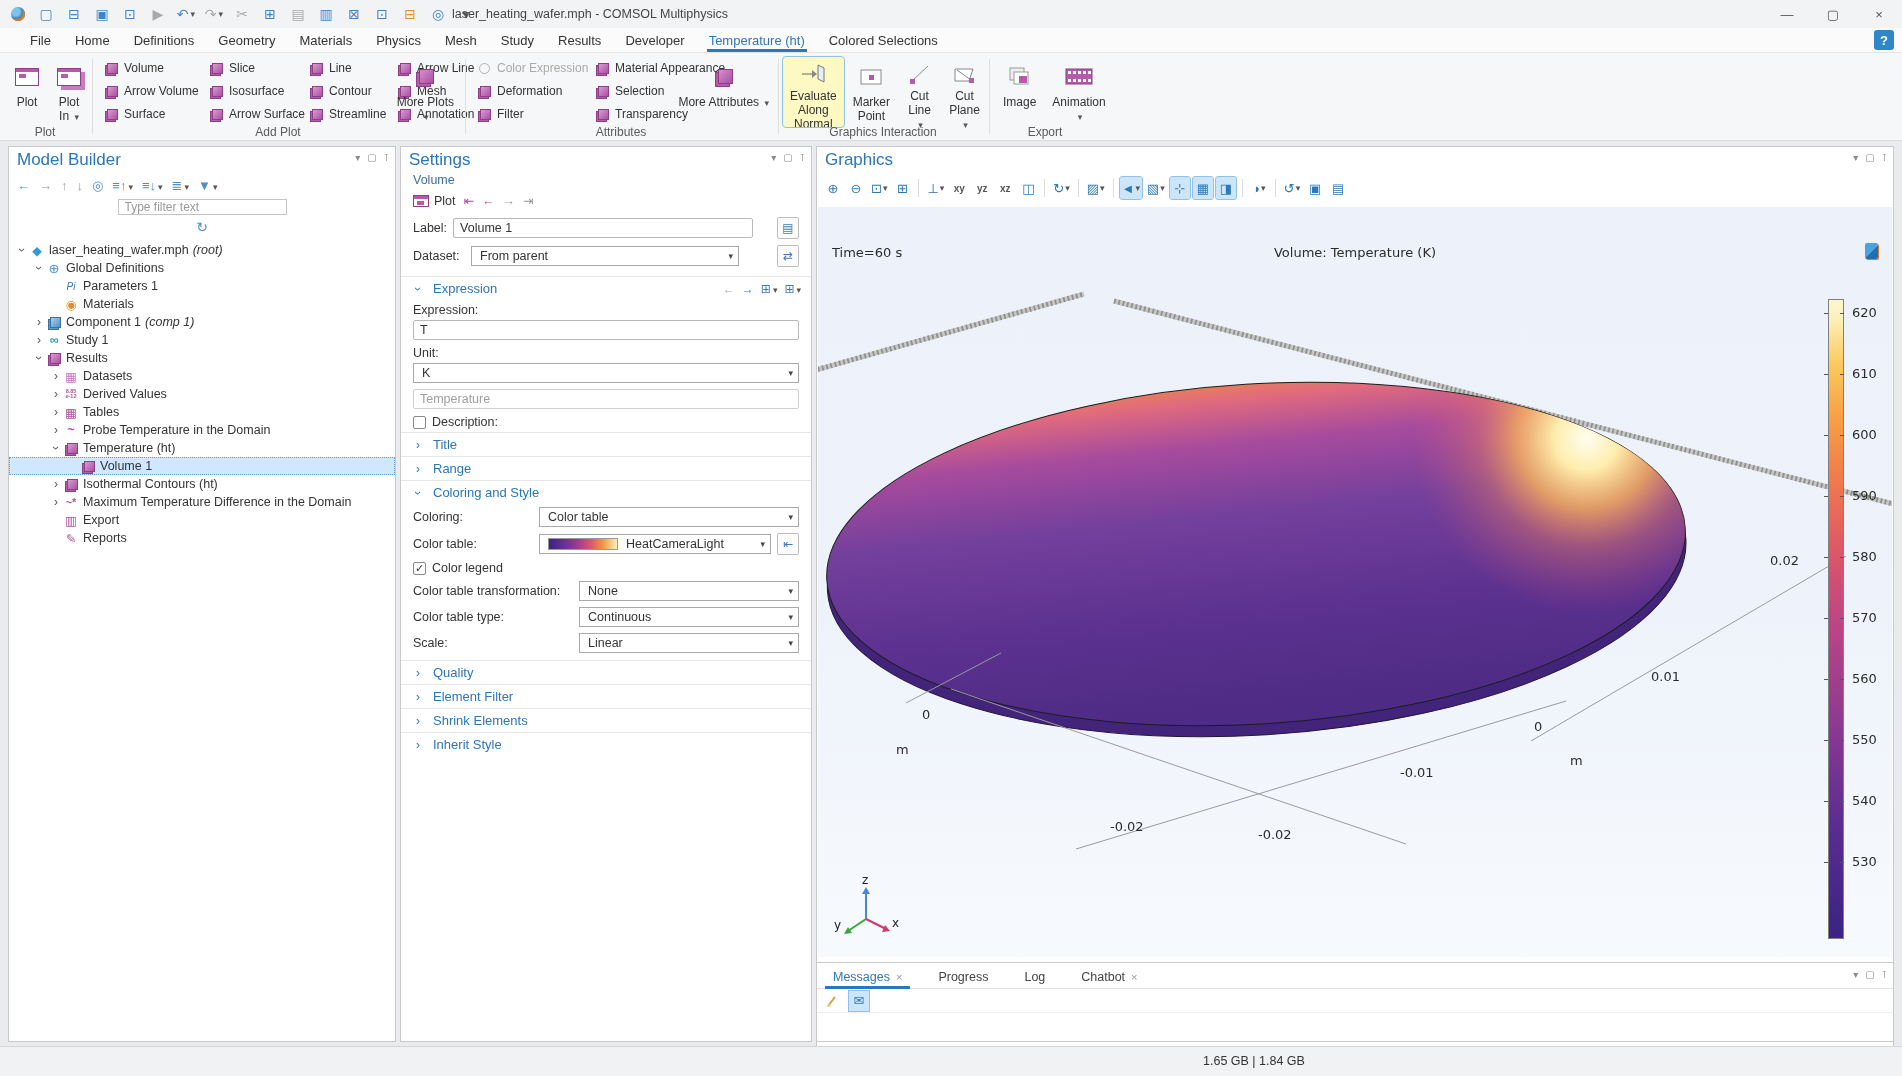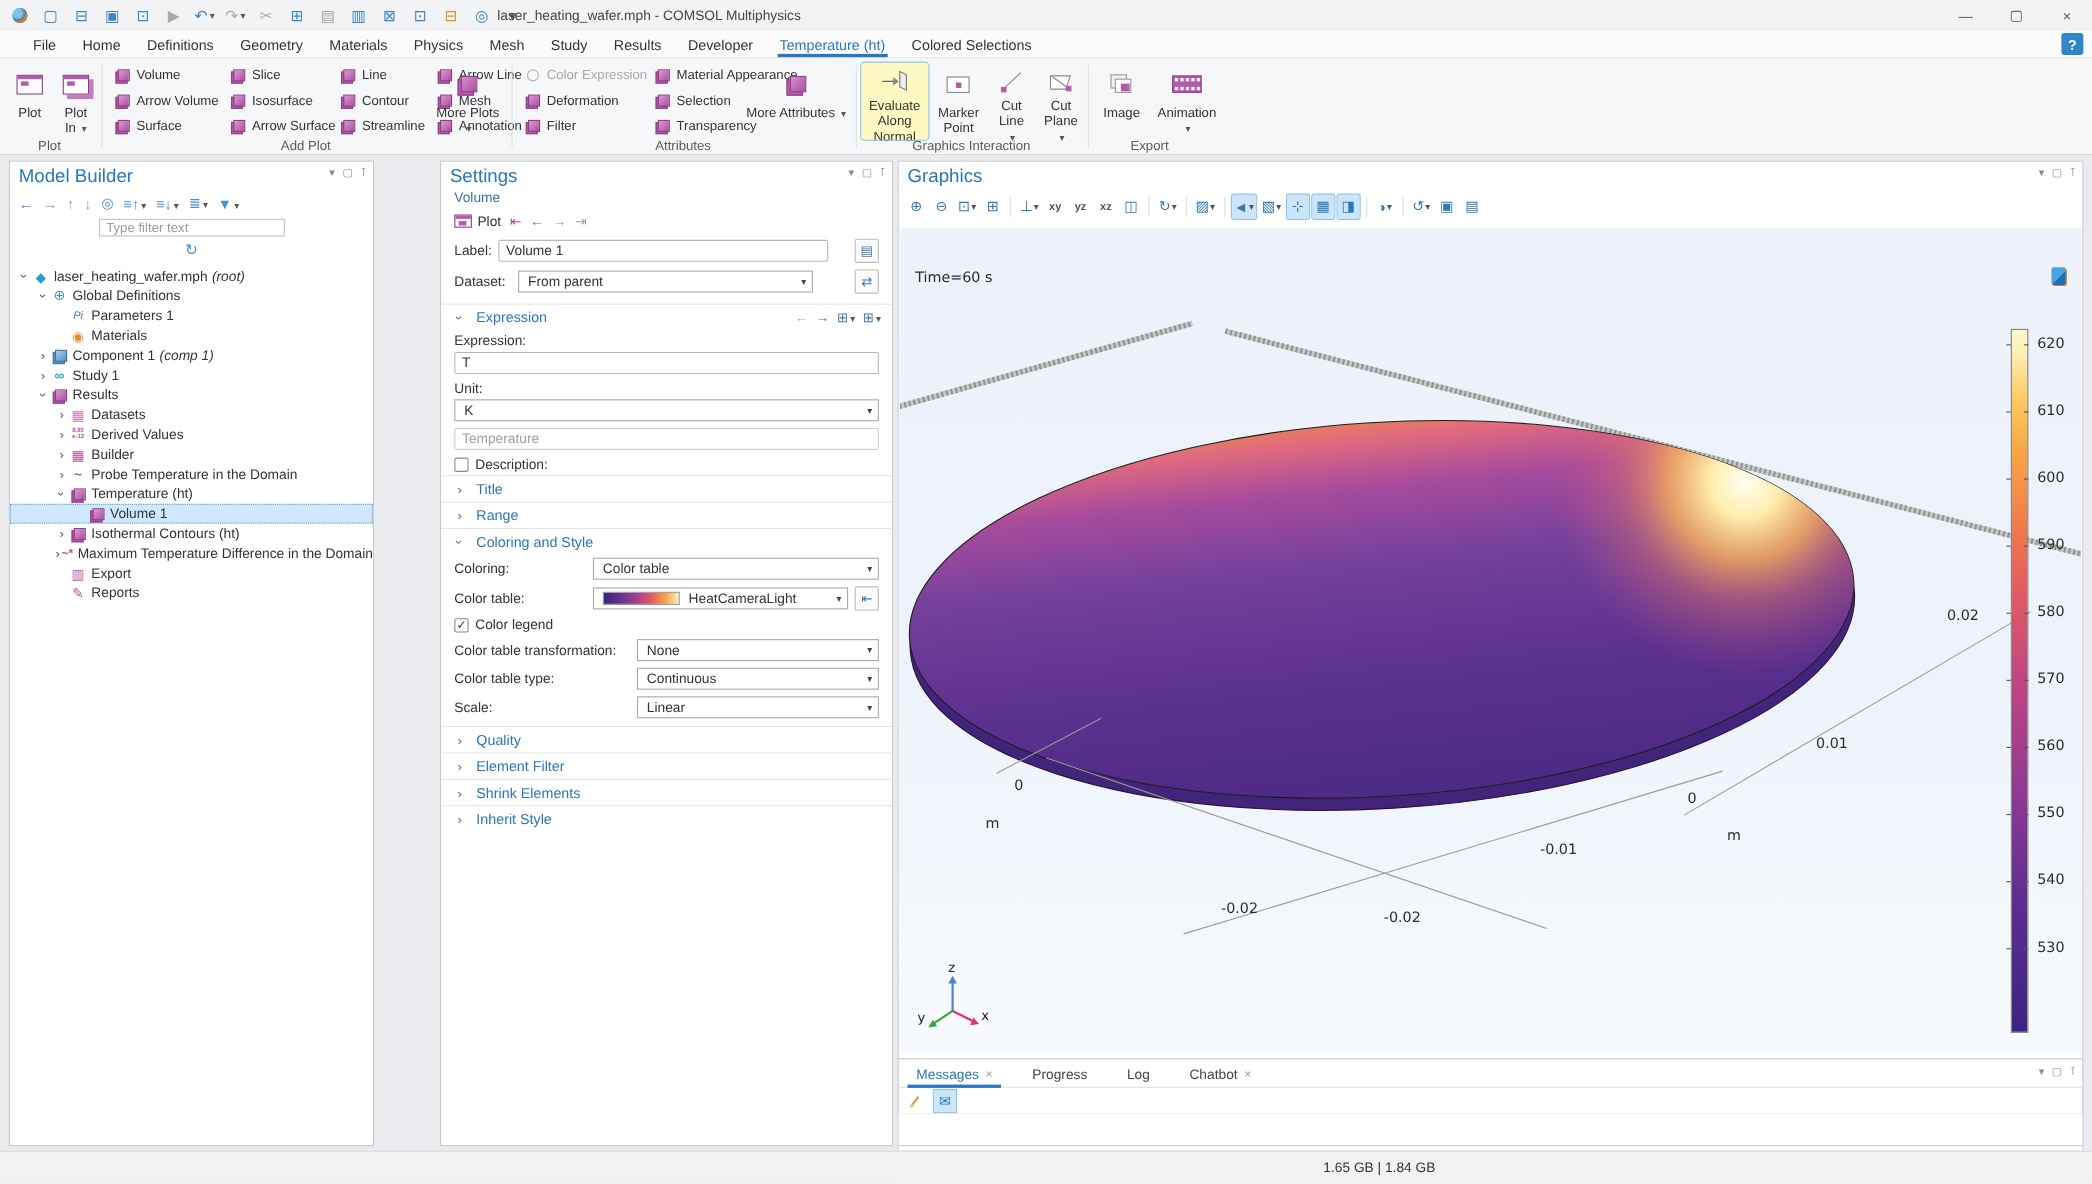--- a/index.html
+++ b/index.html
@@ -50,21 +50,21 @@
   .ritem .ric { width:16px; display:inline-flex; justify-content:center; }
   .grid4 { position:absolute; left:10px; top:4px; display:grid; grid-template-columns:105px 100px 88px 92px; grid-auto-rows:23px; }
   .grid2 { position:absolute; left:10px; top:4px; display:grid; grid-template-columns:118px 138px; grid-auto-rows:23px; }
 
   
   .panel { position:absolute; background:#fff; border:1px solid #c9c9c9; }
   .phead { height:26px; display:flex; align-items:center; padding:0 8px; position:relative; }
   .ptitle { font-size:17px; color:#2a76ba; }
   .pcorner { position:absolute; right:6px; top:5px; display:flex; gap:7px; color:#8a8a8a; font-size:10px; }
 
-  #model-builder { left:8px; top:146px; width:332px; height:896px; }
+  #model-builder { left:8px; top:146px; width:388px; height:896px; }
   #mb-toolbar { height:24px; display:flex; align-items:center; gap:9px; padding:0 8px; font-size:12px; }
   #mb-toolbar .tbic { color:#4a90c8; font-size:13px; }
   #mb-toolbar .tbic.gray { color:#9a9a9a; }
   #mb-filter { margin:2px 6px; display:flex; align-items:center; gap:4px;flex-direction:column; }
   #mb-filter input { flex:1; height:20px; border:1px solid #c4c4c4; font-size:12px; padding:0 6px;
     font-family:inherit; color:#333; }
   #mb-filter input::placeholder { color:#9a9a9a; }
   #model-tree { padding-top:4px; font-size:12.5px; }
   .tree-row { height:18px; display:flex; align-items:center; white-space:nowrap; }
   .tree-row.selected { background:#cfe8ff; outline:1px dotted #5a9fd4; outline-offset:-1px; }
@@ -504,21 +504,21 @@
       <div class="tree-row" style="padding-left: 40px;">
         <span class="chev">›</span>
         <span class="ticon">
           <span class="ic-derived">8.85<br>e-12</span>
         </span>
         <span>Derived Values</span>
       </div>
       <div class="tree-row" style="padding-left: 40px;">
         <span class="chev">›</span>
         <span class="ticon" style="color: rgb(176, 84, 159);">▦</span>
-        <span>Builder</span>
+        <span>Tables</span>
       </div>
       <div class="tree-row" style="padding-left: 40px;">
         <span class="chev">›</span>
         <span class="ticon" style="color: rgb(176, 84, 159); font-weight: bold;">~</span>
         <span>Probe Temperature in the Domain</span>
       </div>
       <div class="tree-row" style="padding-left: 40px;">
         <span class="chev open">›</span>
         <span class="ticon">
           <span class="cube2 mag"></span>
@@ -784,20 +784,21 @@
         <line x1="48" y1="712" x2="30" y2="724" stroke="#3aa63a" stroke-width="2"></line>
         <path d="M26 727 l8 -1 -4 -6 z" fill="#3aa63a"></path>
         <line x1="48" y1="712" x2="68" y2="722" stroke="#d4356a" stroke-width="2"></line>
         <path d="M72 724 l-8 1 3 -7 z" fill="#d4356a"></path>
         <text x="44" y="677">z</text>
         <text x="16" y="722">y</text>
         <text x="74" y="720">x</text>
       </g>
     </svg>
     <div class="anno" id="time-label">Time=60 s</div>
+    <div class="anno" id="plot-title">Volume: Temperature (K)</div>
     <div id="mini-logo"></div>
     <div id="axis-labels">
         <div class="anno" style="left: 104px; top: 500px;">0</div>
         <div class="anno" style="left: 78px; top: 535px;">m</div>
         <div class="anno" style="left: 292px; top: 612px;">-0.02</div>
         <div class="anno" style="left: 440px; top: 620px;">-0.02</div>
         <div class="anno" style="left: 582px; top: 558px;">-0.01</div>
         <div class="anno" style="left: 716px; top: 512px;">0</div>
         <div class="anno" style="left: 752px; top: 546px;">m</div>
         <div class="anno" style="left: 833px; top: 462px;">0.01</div>

